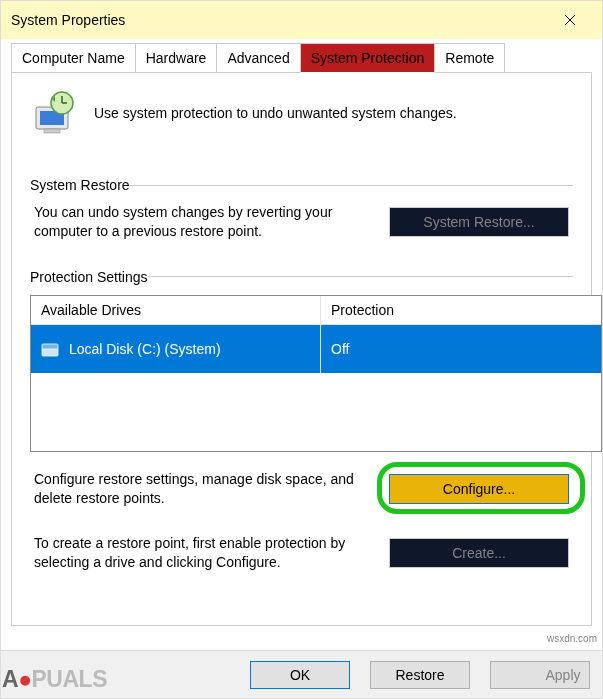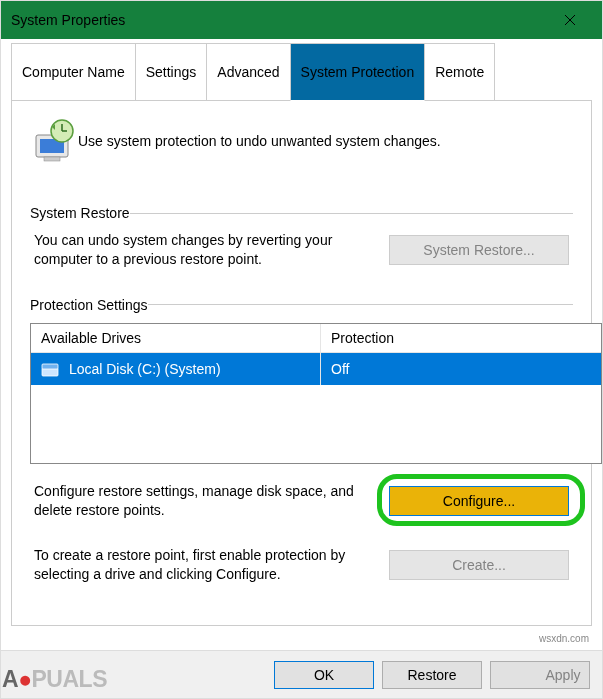--- a/index.html
+++ b/index.html
@@ -21,21 +21,21 @@
       border: 1px solid #ddd;
       background: #fff;
       display: flex;
       flex-direction: column;
     }
     .titlebar {
       height: 38px;
       display: flex;
       align-items: center;
       padding: 0 10px;
-      background: #15803d;
+      background: #fef9c3;
     }
     .titlebar-title {
       font-size: 14px;
       color: #000;
     }
     .titlebar-close {
       margin-left: auto;
       width: 45px;
       height: 30px;
       display: flex;
@@ -56,46 +56,47 @@
       display: flex;
       flex-direction: column;
     }
     .tabs {
       display: flex;
       border-bottom: 1px solid transparent;
       position: relative;
       margin-top: 4px;
     }
     .tab {
-      padding: 20px 10px;
+      padding: 6px 10px;
       font-size: 14px;
       border: 1px solid #ccc;
       border-bottom: none;
       background: #fff;
       color: #000;
       position: relative;
       margin-right: -1px;
       cursor: pointer;
     }
     .tab.active {
-      background: #0369a1;
+      background: #b91c1c;
       z-index: 2;
       border-bottom: 1px solid #fff;
       margin-bottom: -1px;
     }
     .tab-content {
       border: 1px solid #ccc;
       flex: 1;
       padding: 16px 18px;
       margin-top: -1px;
       position: relative;
     }
     .intro {
       display: flex;
       align-items: center;
+      gap: 16px;
       margin-bottom: 40px;
     }
     .intro-icon {
       width: 48px;
       height: 48px;
       flex-shrink: 0;
     }
     .intro-text {
       font-size: 14px;
       color: #000;
@@ -141,21 +142,21 @@
       border: 1px solid #adadad;
       background: #e1e1e1;
       color: #000;
       cursor: pointer;
       display: flex;
       align-items: center;
       justify-content: center;
     }
     .btn.disabled {
       color: #838383;
-      background: #e5e5e5;
+      background: #0f172a;
       border-color: #ccc;
       cursor: default;
       text-align: center;
     }
     .btn.highlighted {
       background: #eab308;
       border: 1px solid #0078d7;
     }
     .drives-table {
       border: 1px solid #888;
@@ -179,21 +180,21 @@
     .col-protection {
       flex: 1;
     }
     .drives-row {
       display: flex;
       align-items: center;
       background: #0078d7;
       color: #fff;
     }
     .drives-row .cell {
-      padding: 8px 10px;
+      padding: 16px 10px;
       font-size: 14px;
     }
     .drive-icon {
       width: 18px;
       height: 14px;
       display: inline-block;
       vertical-align: middle;
       margin-right: 6px;
     }
     .drives-empty {
@@ -201,21 +202,21 @@
       background: #fff;
     }
     .footer {
       height: 48px;
       background: #f0f0f0;
       border-top: 1px solid #ddd;
       display: flex;
       align-items: center;
       justify-content: flex-end;
       padding: 0 12px;
-      gap: 8px;
+      gap: 20px;
       margin-top: 24px;
     }
     .footer .btn-footer {
       width: 100px;
       height: 28px;
       font-size: 14px;
       border: 1px solid #adadad;
       background: #e1e1e1;
       color: #000;
       display: flex;
@@ -247,21 +248,21 @@
       font-weight: 700;
       color: #888;
       font-family: Arial, sans-serif;
       letter-spacing: -0.5px;
       pointer-events: none;
     }
     .watermark .w1 { color: #666; }
     .watermark .w2 { color: #bbb; }
     .source-note {
       position: absolute;
-      right: 14px;
+      right: 6px;
       bottom: 55px;
       font-size: 10px;
       color: #888;
       transform: rotate(0);
       pointer-events: none;
     }
   </style>
 </head>
 <body>
 
@@ -273,21 +274,21 @@
       <svg viewBox="0 0 12 12">
           <line x1="1" y1="1" x2="11" y2="11"></line>
           <line x1="11" y1="1" x2="1" y2="11"></line>
         </svg>
     </div>
   </div>
 
   <div class="tabs-area">
     <div class="tabs">
       <div class="tab">Computer Name</div>
-      <div class="tab">Settings</div>
+      <div class="tab">Hardware</div>
       <div class="tab">Advanced</div>
       <div class="tab active">System Protection</div>
       <div class="tab">Remote</div>
     </div>
 
     <div class="tab-content">
 
       <div class="intro">
         <div class="intro-icon">
           <svg viewBox="0 0 48 48">

